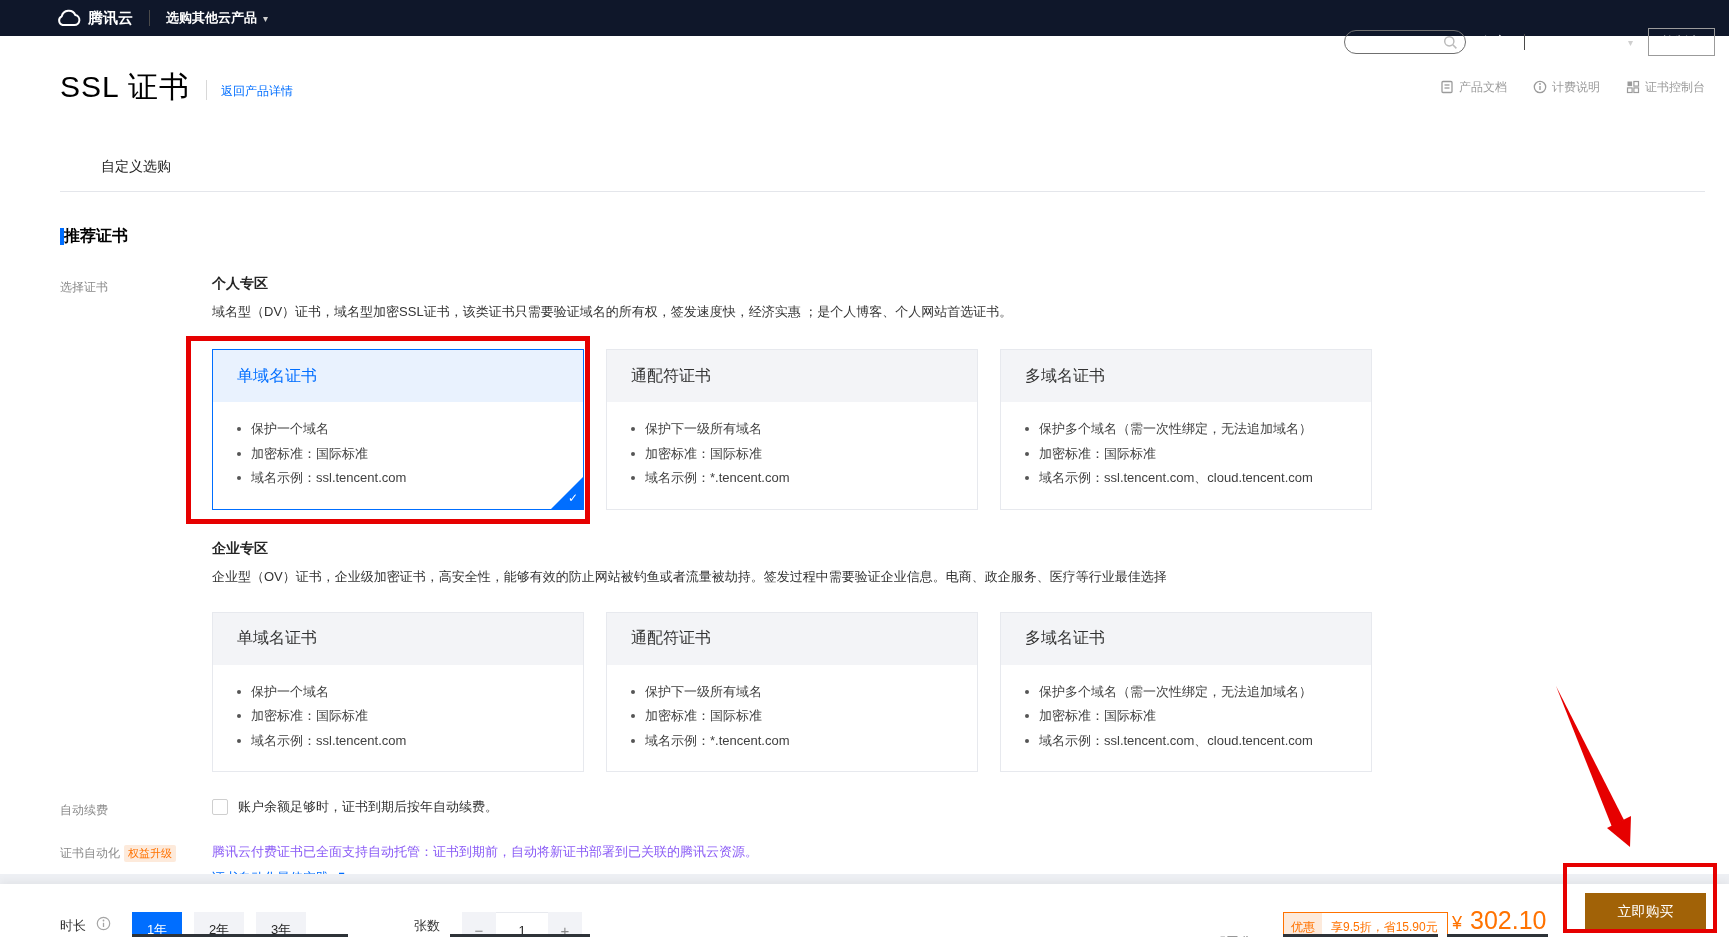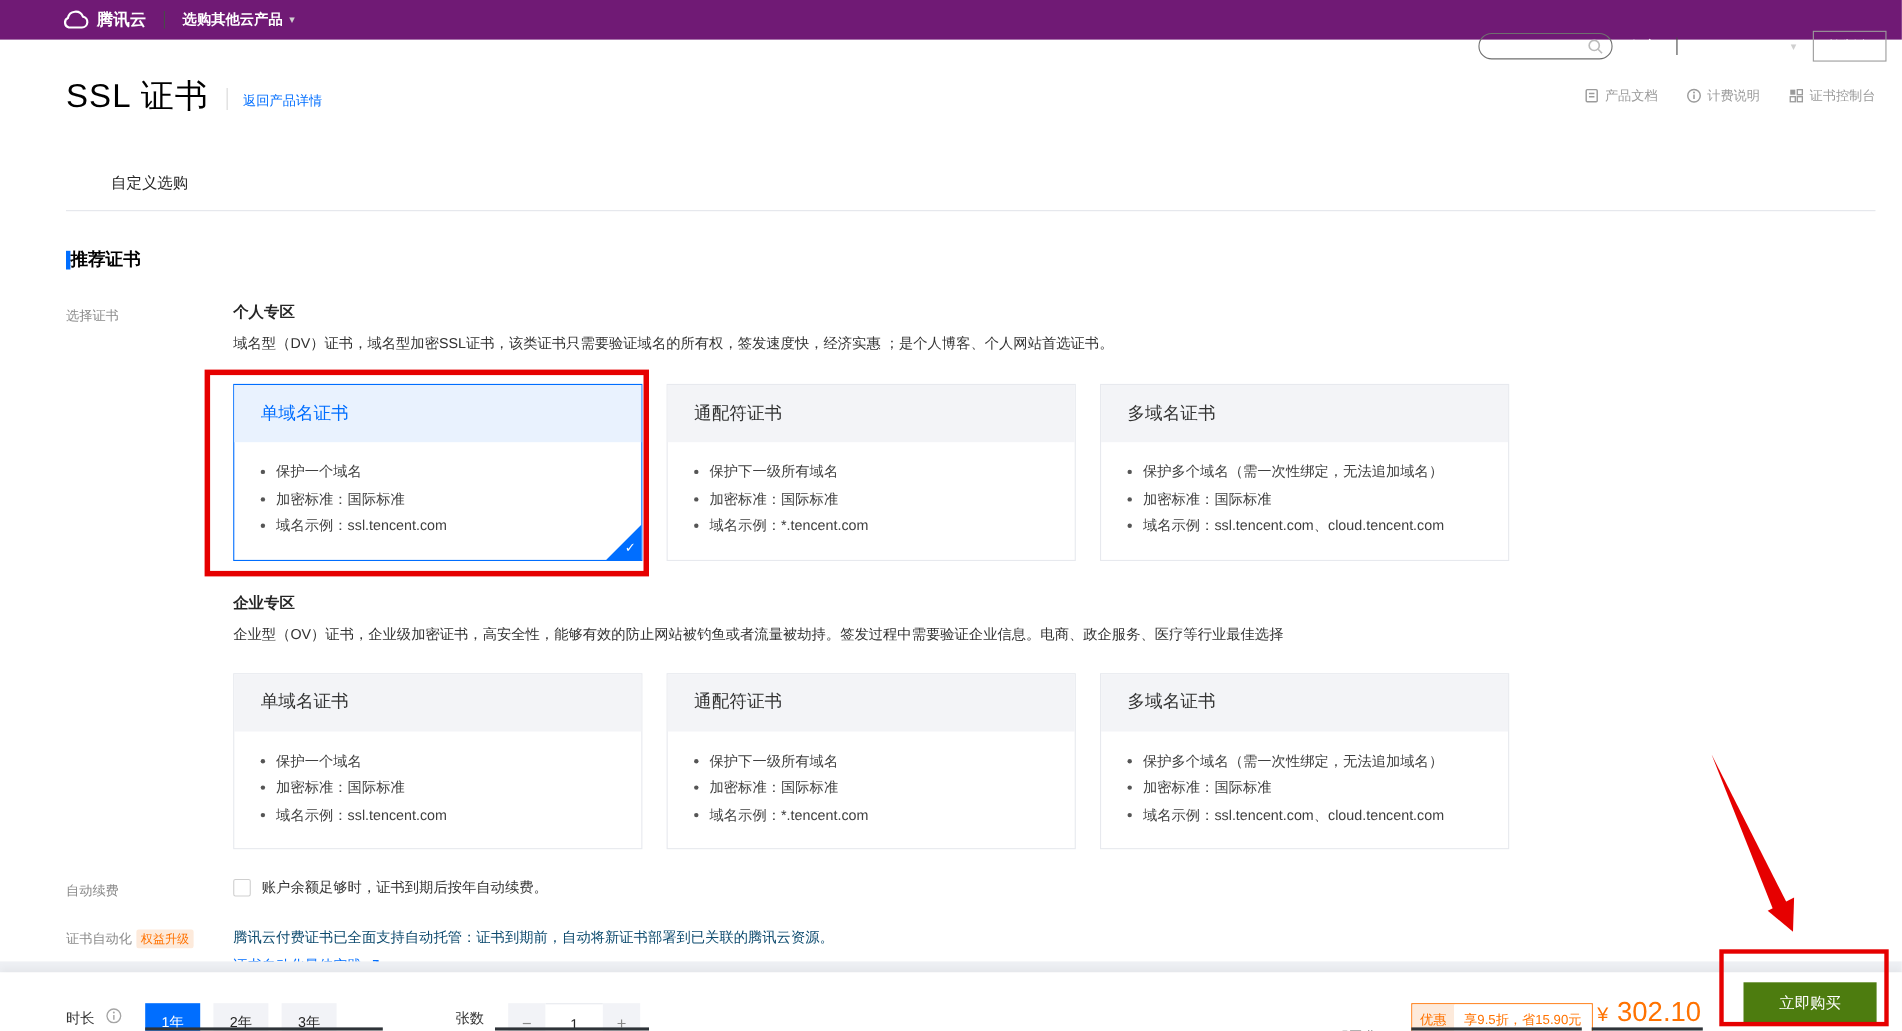--- a/index.html
+++ b/index.html
@@ -1,21 +1,21 @@
 <!DOCTYPE html>
 <html><head>
 <meta charset="utf-8">
 <style>
   * { margin:0; padding:0; box-sizing:border-box; }
   html,body { width:1729px; height:937px; overflow:hidden; background:#fff;
     font-family:"Liberation Sans","DejaVu Sans",sans-serif; color:#262626; }
   body { position:relative; font-size:13px; }
 
   
-  .topnav { height:36px; background:#701a75; display:flex; align-items:center; padding:0 14px 0 55px; color:#fff; }
+  .topnav { height:36px; background:#0f172a; display:flex; align-items:center; padding:0 14px 0 55px; color:#fff; }
   .brand { display:flex; align-items:center; gap:7px; font-size:15px; font-weight:bold; cursor:pointer; }
   .nav-sep { height:16px; border-left:1px solid #4a4a4a; margin:0 16px; }
   .nav-menu { font-size:13px; font-weight:bold; display:flex; align-items:center; gap:6px; cursor:pointer; }
   .caret { font-size:10px; color:#cfcfcf; }
   .nav-right { margin-left:auto; display:flex; align-items:center; gap:15px;margin-top:48px; }
   .nav-search { width:122px; height:24px; border:1px solid #6f6f6f; border-radius:13px; background:transparent;
     display:flex; align-items:center; justify-content:flex-end; padding:0 7px; }
   .nav-search input { flex:1; min-width:0; background:transparent; border:none; outline:none; color:#eee; font-size:12px; }
   .nav-link { font-size:13px; color:#fff; cursor:pointer; }
   .nav-account { font-size:12px; display:flex; align-items:center; gap:16px; cursor:pointer; }
@@ -61,21 +61,21 @@
     border-left:32px solid transparent; border-bottom:32px solid #006eff; }
   .corner span { position:absolute; left:-15px; top:14px; color:#fff; font-size:12px; font-weight:bold; }
 
   .zone-enterprise { margin-top:30px; }
   .row-renew { margin-top:26px; align-items:flex-start; }
   .checkline { display:flex; align-items:center; gap:10px; font-size:13px; color:#333; }
   .checkbox { width:16px; height:16px; border:1px solid #cfcfcf; border-radius:2px; background:#fff; cursor:pointer; }
   .row-automation { margin-top:24px; }
   .autom-label-wrap { display:flex; align-items:flex-start; gap:4px; }
   .badge { font-size:11px; color:#ff7200; background:#fdeadb; border-radius:2px; padding:1px 4px; white-space:nowrap; }
-  .autom-text { font-size:13px; color:#0c4a6e; }
+  .autom-text { font-size:13px; color:#8b5cf6; }
   .autom-link { margin-top:8px; font-size:13px; color:#006eff; display:flex; align-items:center; gap:4px; cursor:pointer; }
   .advanced { margin-top:2px; font-size:13px; font-weight:bold; color:#0052d9; display:flex; gap:6px;
     align-items:center; cursor:pointer; }
 
   
   .bar-shade { position:absolute; left:0; top:874px; width:1729px; height:10px; background:#eef0f4; }
   .bottombar { position:absolute; left:0; top:884px; width:1729px; height:53px; background:#fff;
     box-shadow:0 -3px 8px rgba(0,0,0,.05); }
   .bottombar .abs { position:absolute; }
   .fb-label { font-size:13px; color:#333; }
@@ -84,21 +84,21 @@
   .stepper { display:flex; height:36px; }
   .step-btn { width:34px; border:none; background:#f2f3f7; color:#888; font-size:15px; cursor:pointer; }
   .qty { width:52px; border:1px solid #e7e9ee; border-left:none; border-right:none; text-align:center;
     font-size:13px; color:#262626; outline:none; }
   .discount { display:flex; align-items:stretch; border:1px solid #ff7200; height:30px; font-size:12px; }
   .disc-tag { background:#fdeadb; color:#ff7200; display:flex; align-items:center; padding:0 7px; }
   .disc-text { color:#ff7200; display:flex; align-items:center; padding:0 9px; background:#fff; }
   .price { color:#ff7200; display:flex; align-items:baseline; gap:8px; }
   .price .cur { font-size:18px; }
   .price .amt { font-size:25px; }
-  .buy-btn { width:121px; height:38px; border:none; background:#4d7c0f; color:#fff; font-size:14px; cursor:pointer; }
+  .buy-btn { width:121px; height:38px; border:none; background:#a16207; color:#fff; font-size:14px; cursor:pointer; }
 
   
   .cutoff { position:absolute; top:934px; height:3px; background:#2e3338; }
 
   
   .anno { position:absolute; border:5px solid #e60000; pointer-events:none; z-index:60; }
   .anno-box-card { left:186px; top:336px; width:404px; height:188px; }
   .anno-box-buy { left:1563px; top:863px; width:154px; height:70px; border-width:4px; }
   .anno-arrow { position:absolute; left:0; top:0; pointer-events:none; z-index:60; }
 

